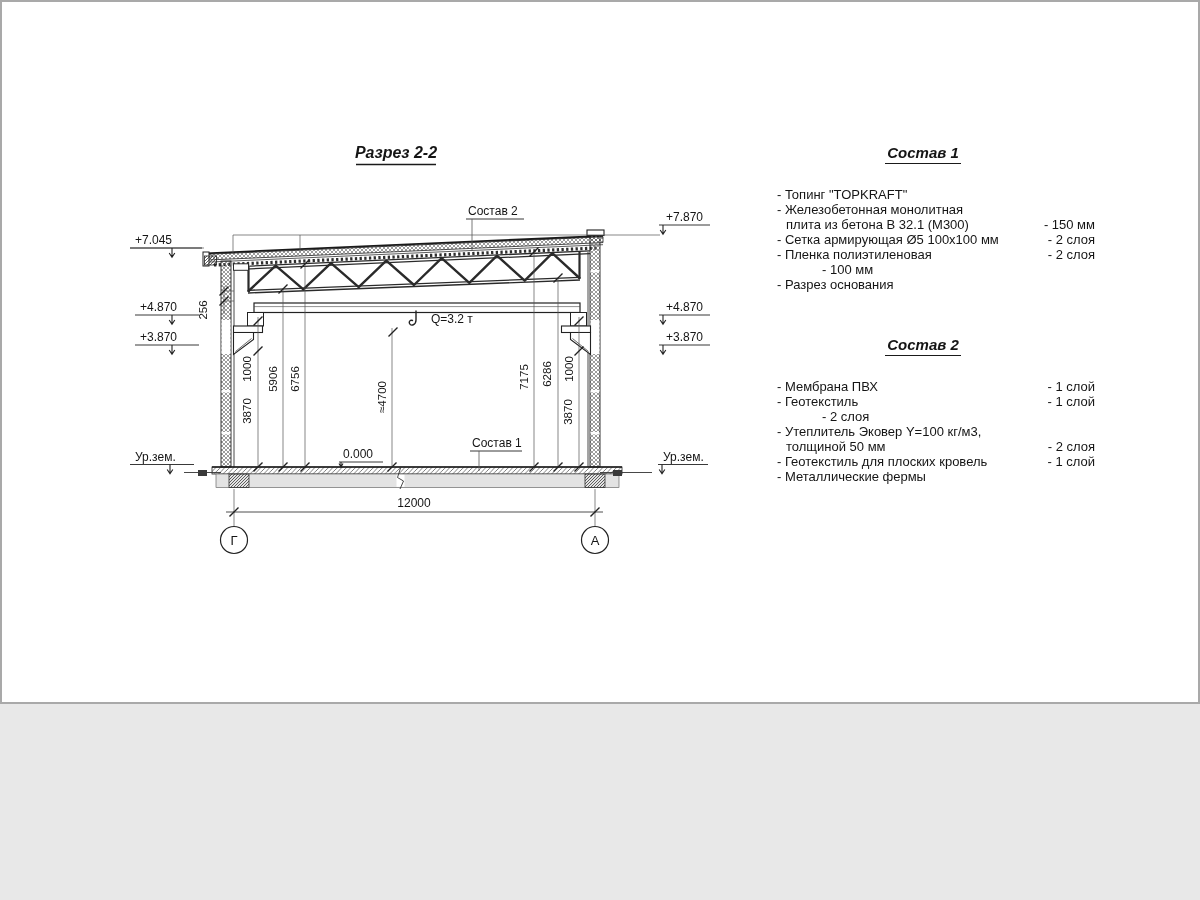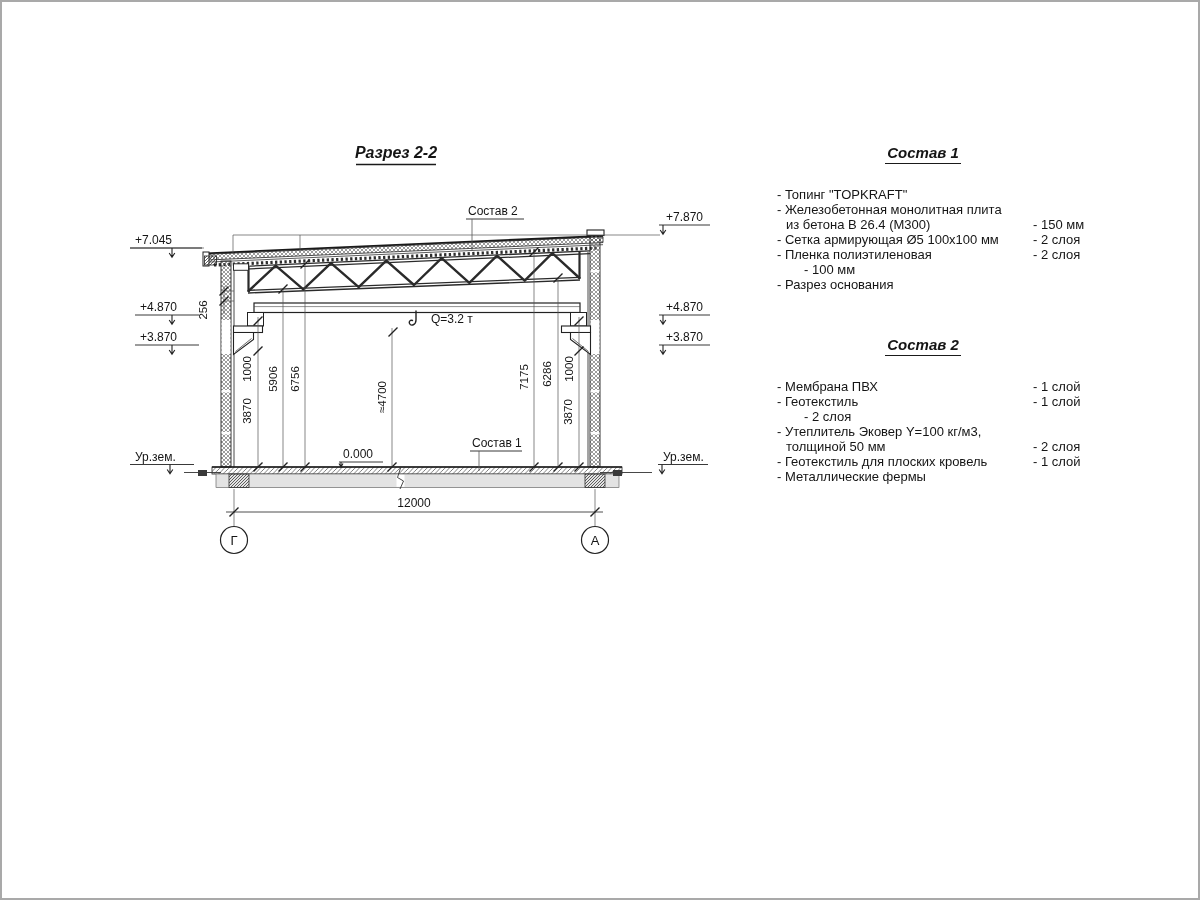--- a/index.html
+++ b/index.html
@@ -1,35 +1,35 @@
 <!DOCTYPE html>
 <html><head>
 <meta charset="utf-8">
 <style>
   html,body{margin:0;padding:0;background:#e8e8e8;}
   .page{
-    position:relative;width:1200px;height:900px;background:#ffffff;
+    position:relative;width:1200px;height:704px;background:#ffffff;
     box-sizing:border-box;border:2px solid #a9a9a9;overflow:hidden;
     font-family:"Liberation Sans", sans-serif;color:#151515;
   }
   svg{position:absolute;left:0;top:0;}
   svg text{font-family:"Liberation Sans", sans-serif;fill:#151515;}
   .t-title{font-size:16px;font-weight:bold;font-style:italic;}
   .t-lbl{font-size:12px;}
   .t-dim{font-size:11.5px;}
   .t-axis{font-size:13px;}
   .comp{position:absolute;width:318px;}
   .comp-title{text-align:center;padding-right:26px;margin-bottom:23px;}
   .comp-title span{
     display:inline-block;font-size:15px;font-weight:bold;font-style:italic;
     border-bottom:1.4px solid #1a1a1a;padding:0 2px 2px 2px;
   }
   .crow{display:flex;align-items:flex-end;font-size:13px;line-height:15px;}
   .cname{width:220px;padding-left:9px;text-indent:-9px;}
-  .cval{margin-left:27px;white-space:nowrap;}
+  .cval{margin-left:45px;white-space:nowrap;}
 </style>
 </head>
 <body>
 
 <div class="page">
 
 <svg width="1200" height="900" viewBox="0 0 1200 900">
   <defs>
     <pattern id="pCross" width="4" height="4" patternUnits="userSpaceOnUse">
       <path d="M0,4 L4,0 M0,0 L4,4" stroke="#5a5a5a" stroke-width="0.6"></path>
@@ -208,21 +208,21 @@
 
 <div class="comp" style="left:775px;top:142px;">
   <div class="comp-title">
     <span>Состав 1</span>
   </div>
   <div class="crow">
         <div class="cname">- Топинг "TOPKRAFT"</div>
         <div class="cval"></div>
       </div>
   <div class="crow">
-        <div class="cname">- Железобетонная монолитная плита из бетона В 26.4 (М300)</div>
+        <div class="cname">- Железобетонная монолитная плита из бетона В 32.1 (М300)</div>
         <div class="cval">- 150 мм</div>
       </div>
   <div class="crow">
         <div class="cname">- Сетка армирующая Ø5 100х100 мм</div>
         <div class="cval">- 2 слоя</div>
       </div>
   <div class="crow">
         <div class="cname">- Пленка полиэтиленовая</div>
         <div class="cval">- 2 слоя</div>
       </div>

